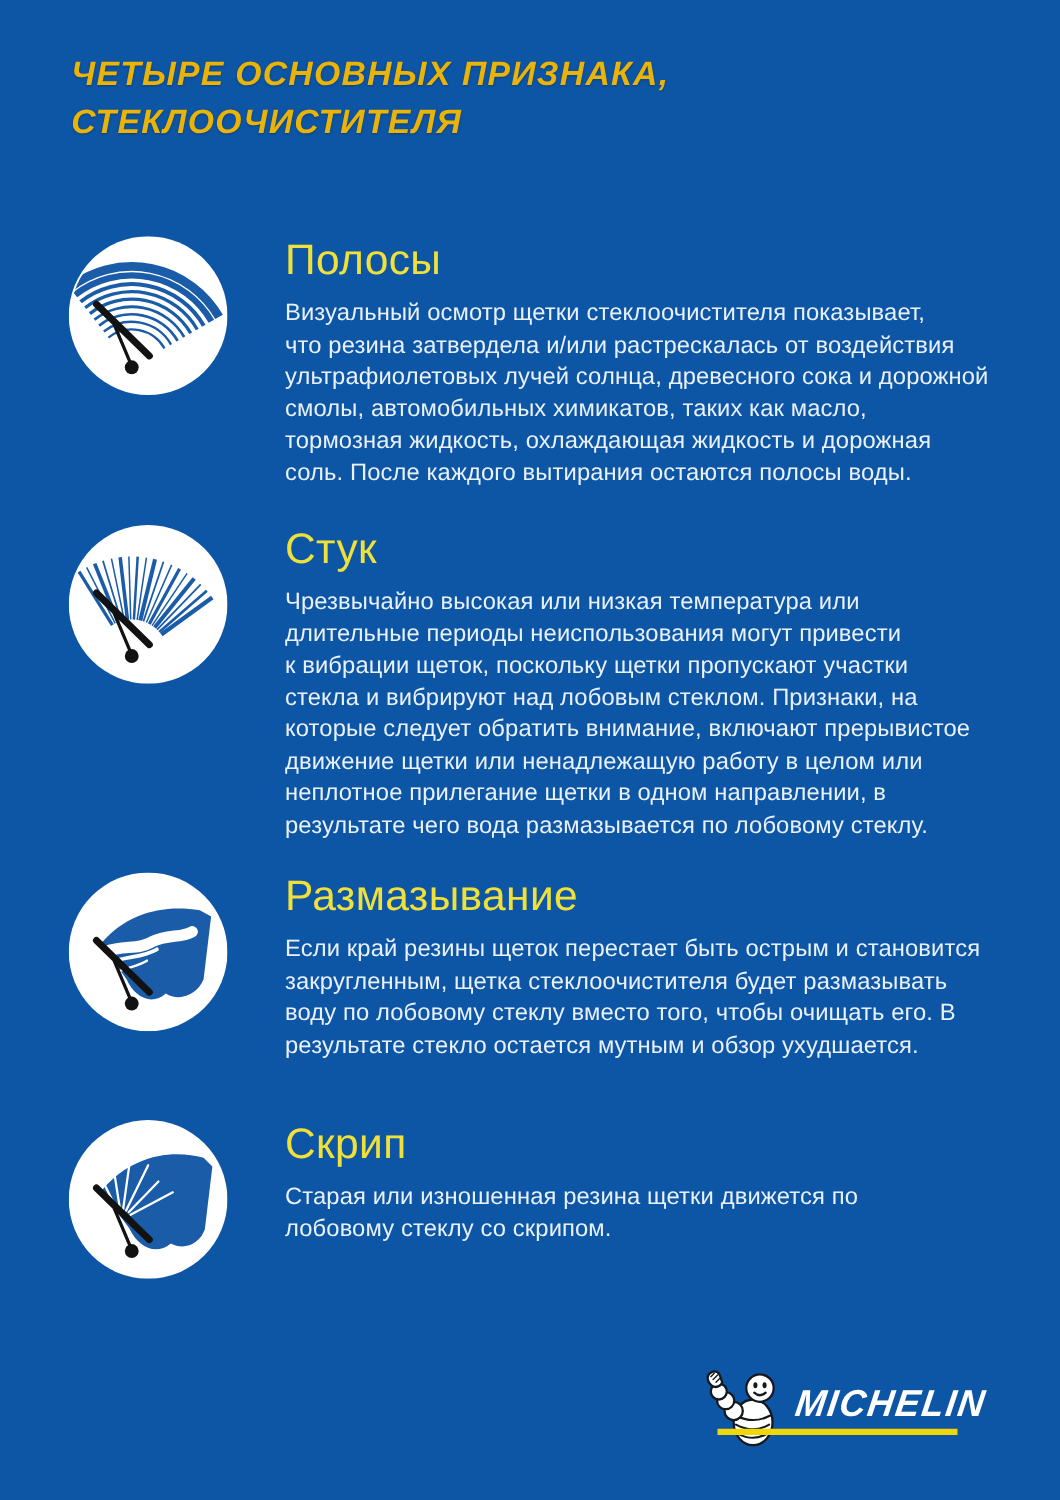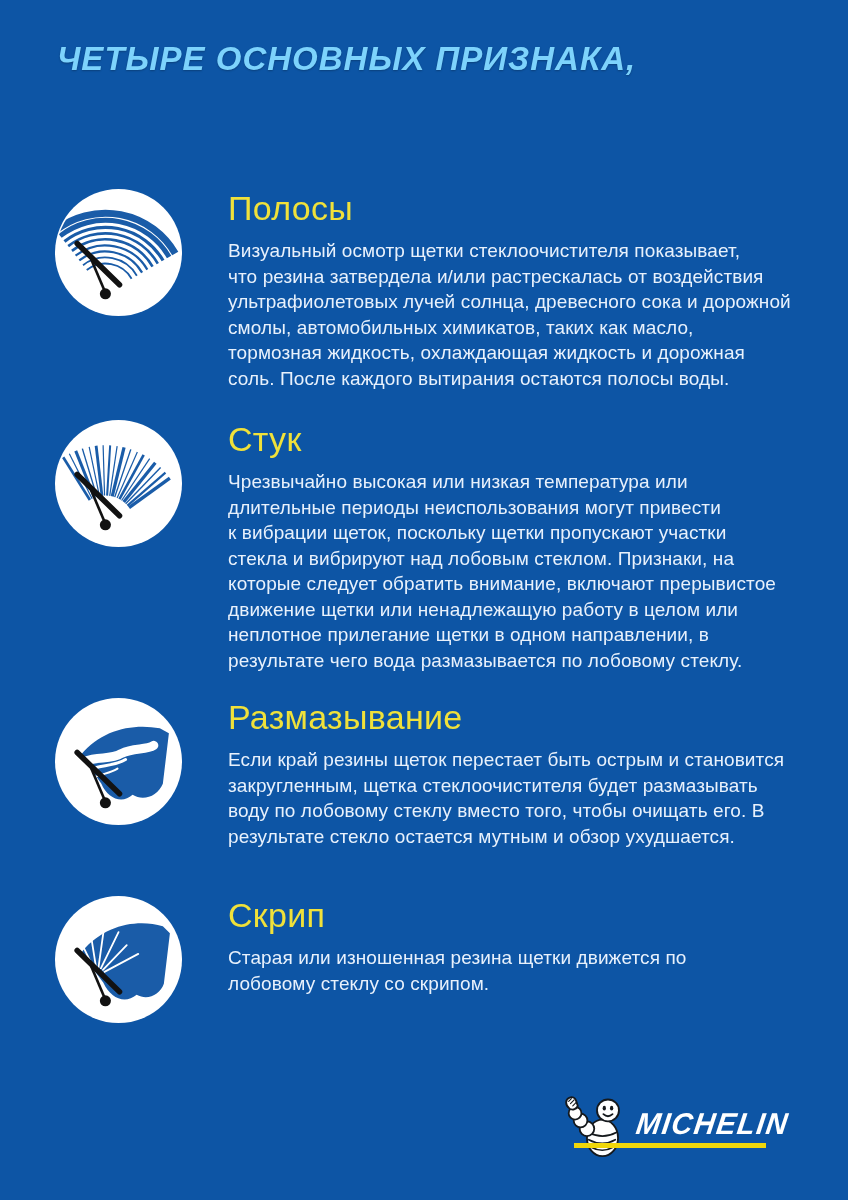--- a/index.html
+++ b/index.html
@@ -3,22 +3,22 @@
 <meta charset="utf-8">
 <style>
   html,body{margin:0;padding:0;background:#22282e;}
   .poster{
     position:relative;width:848px;height:1200px;margin:0 auto;
     background:#0d55a5;overflow:hidden;
     font-family:"Liberation Sans","DejaVu Sans",sans-serif;
   }
   .title{
     position:absolute;left:57px;top:40px;width:760px;
-    color:#7dd3fc;font-weight:bold;font-style:italic;
-    font-size:33px;line-height:38px;letter-spacing:1px;
+    color:#eab308;font-weight:bold;font-style:italic;
+    font-size:27px;line-height:38px;letter-spacing:1px;
     text-transform:uppercase;
     text-shadow:0 1px 2px rgba(0,0,0,.25);
   }
   .section{position:absolute;left:55px;display:flex;gap:46px;align-items:flex-start;}
   .s1{top:189px}.s2{top:420px}.s3{top:698px}.s4{top:896px}
   .icon-wrap{width:127px;height:127px;flex:0 0 auto;}
   .icon-wrap svg{width:127px;height:127px;display:block;}
   .texts{width:625px;}
   .heading{
     margin:0 0 11px 0;color:#f0e13a;font-weight:normal;
@@ -37,20 +37,21 @@
   }
   .underline{position:absolute;left:14px;top:49px;width:192px;height:5px;background:#f0d70a;}
 </style>
 </head>
 <body>
 
 <div class="poster">
 
   <div class="title">
     <div>ЧЕТЫРЕ ОСНОВНЫХ ПРИЗНАКА,</div>
+    <div>СТЕКЛООЧИСТИТЕЛЯ</div>
   </div>
 
   <div class="section s1">
     <div class="icon-wrap">
       <svg viewBox="0 0 126 126">
           <circle cx="63" cy="63" r="63" fill="#ffffff"></circle>
           <defs>
             <clipPath id="clip0">
               <circle cx="63" cy="63" r="61.5"></circle>
             </clipPath>

